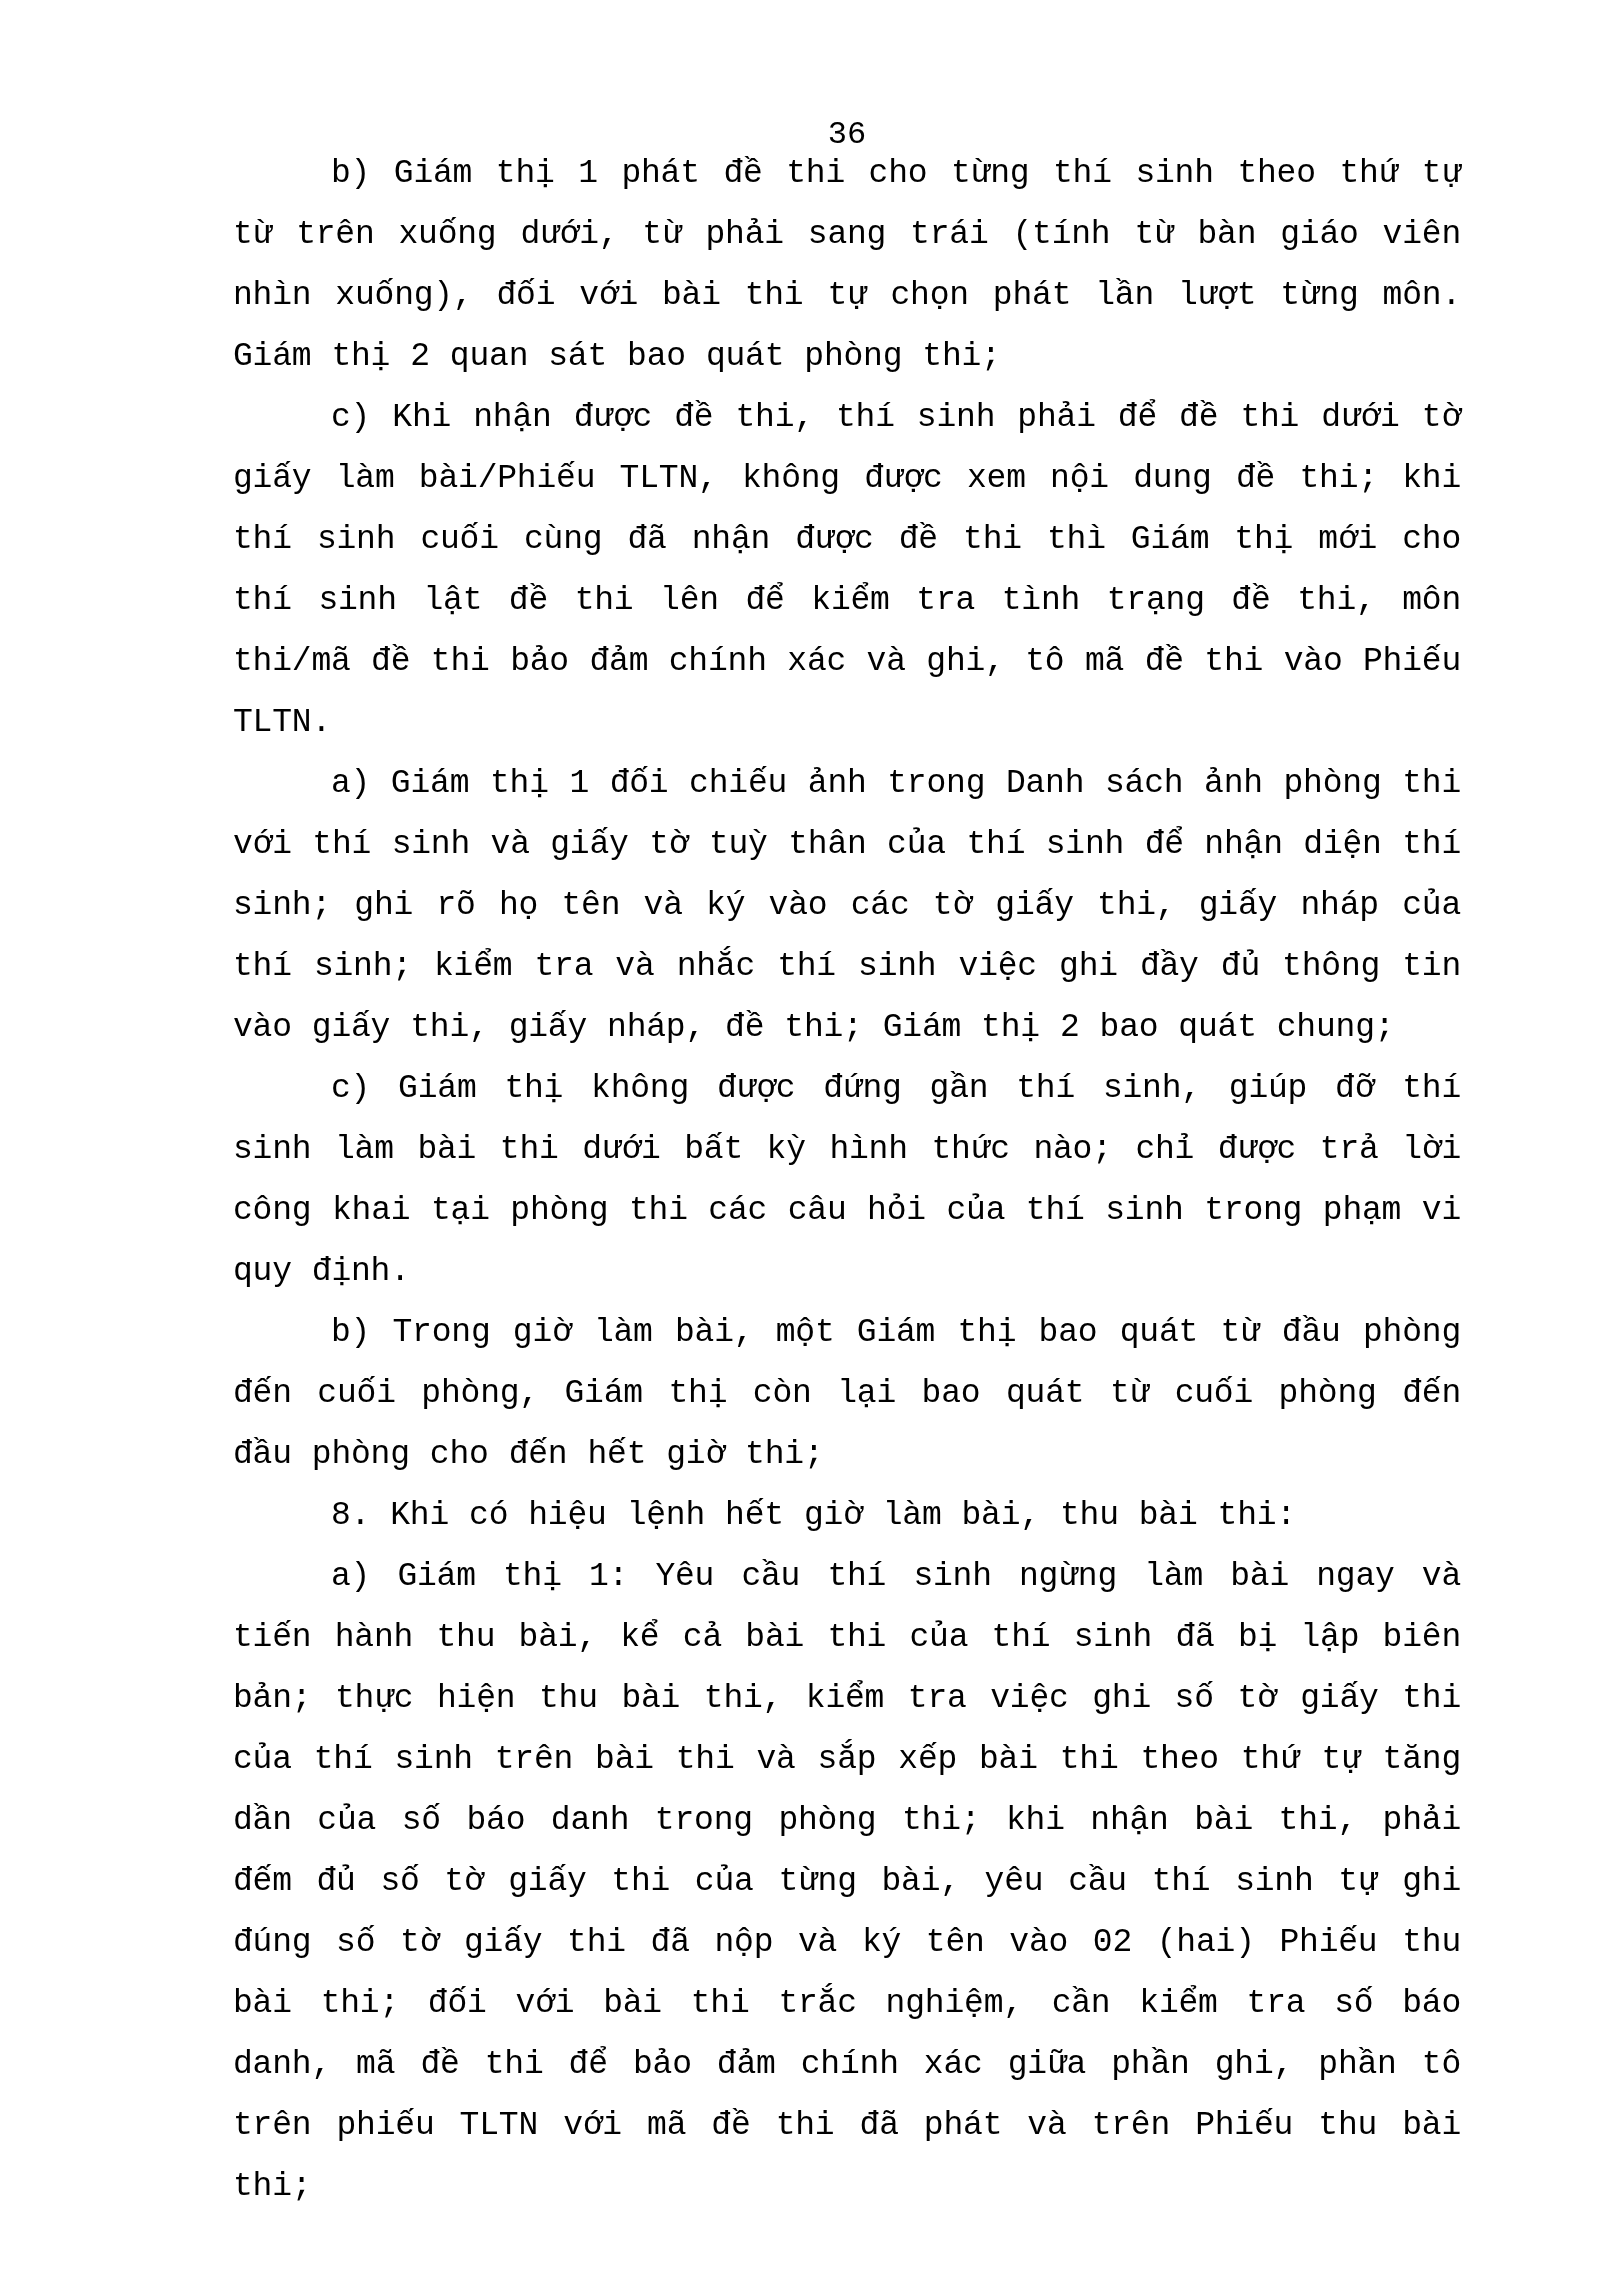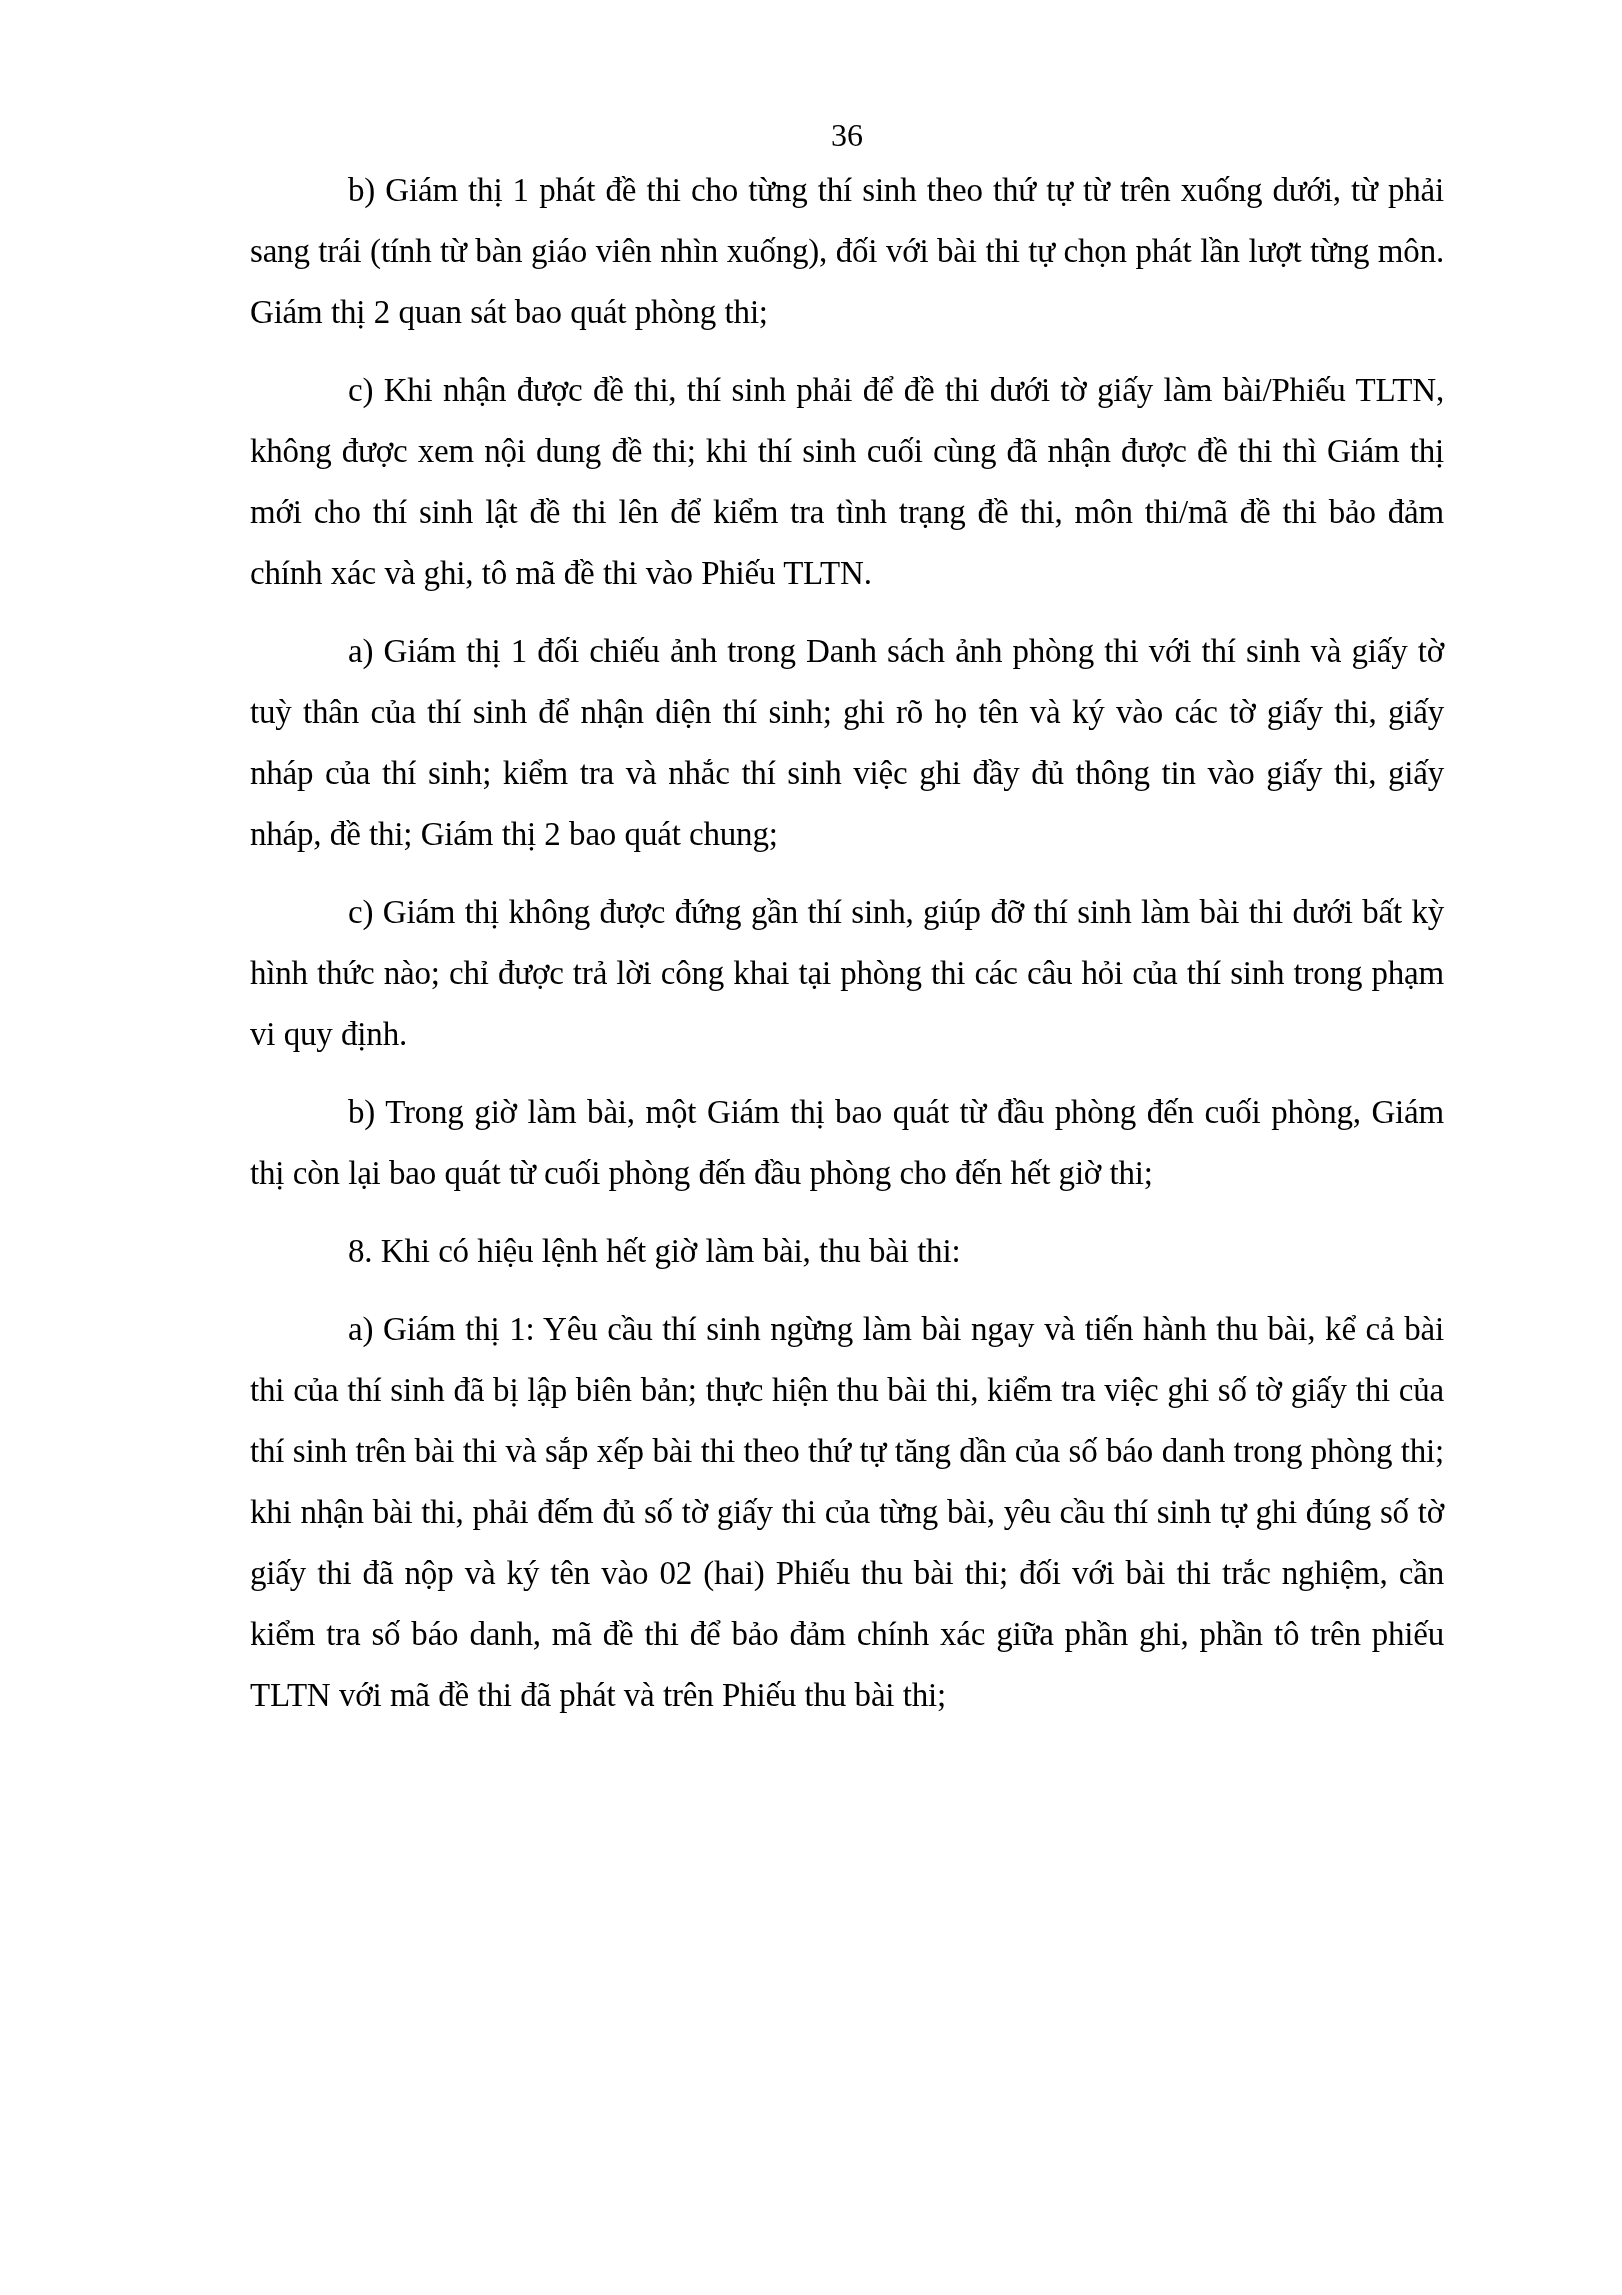--- a/index.html
+++ b/index.html
@@ -6,41 +6,41 @@
     margin: 0;
     padding: 0;
     background: #ffffff;
   }
   .page {
     position: relative;
     width: 1623px;
     height: 2295px;
     background: #ffffff;
     color: #000000;
-    font-family: Liberation Serif, serif;
+    font-family: Liberation Mono, monospace;
     overflow: hidden;
   }
   .page-number {
     position: absolute;
     top: 118px;
     left: 233px;
     width: 1228px;
     text-align: center;
     font-size: 32px;
     line-height: 34px;
     letter-spacing: 0;
   }
   .body-text {
     position: absolute;
     top: 143px;
     left: 233px;
     width: 1228px;
   }
   .body-text p {
-    margin: 17px;
+    margin: 0;
     padding: 0;
     font-size: 33px;
     line-height: 61px;
     text-align: justify;
     text-indent: 98px;
     letter-spacing: -0.2px;
     word-spacing: 0.4px;
   }
 </style>
 </head>

